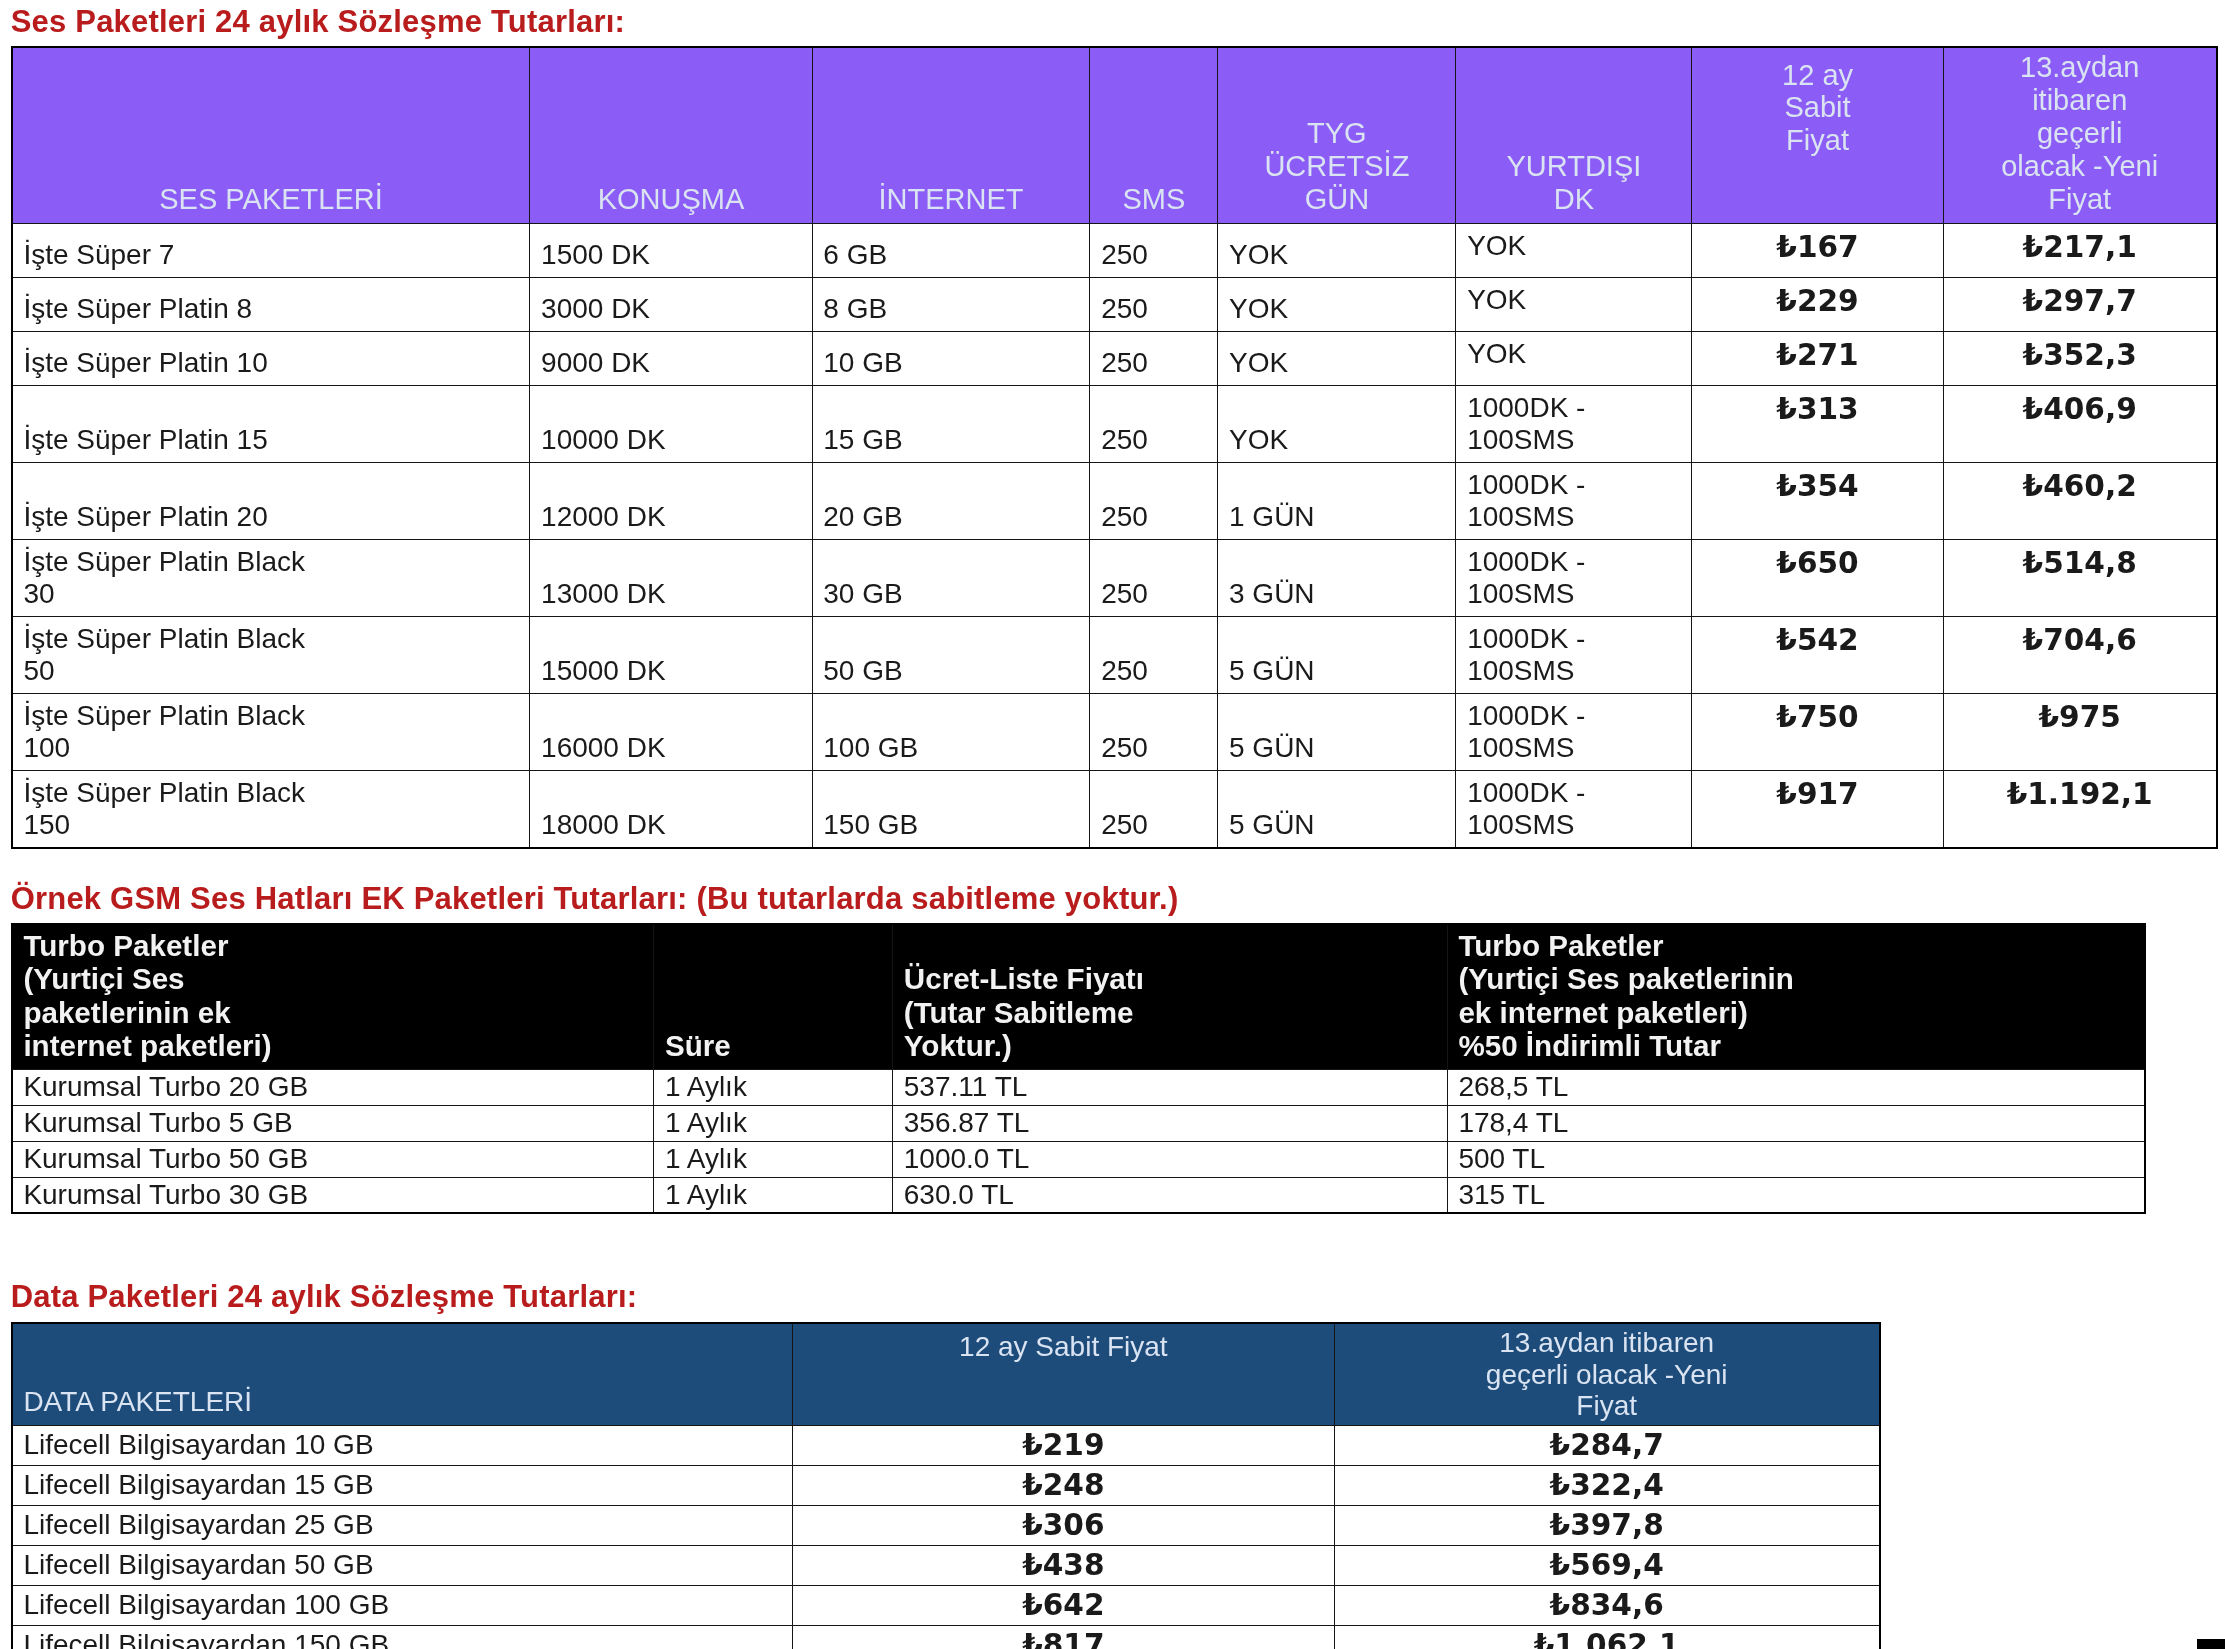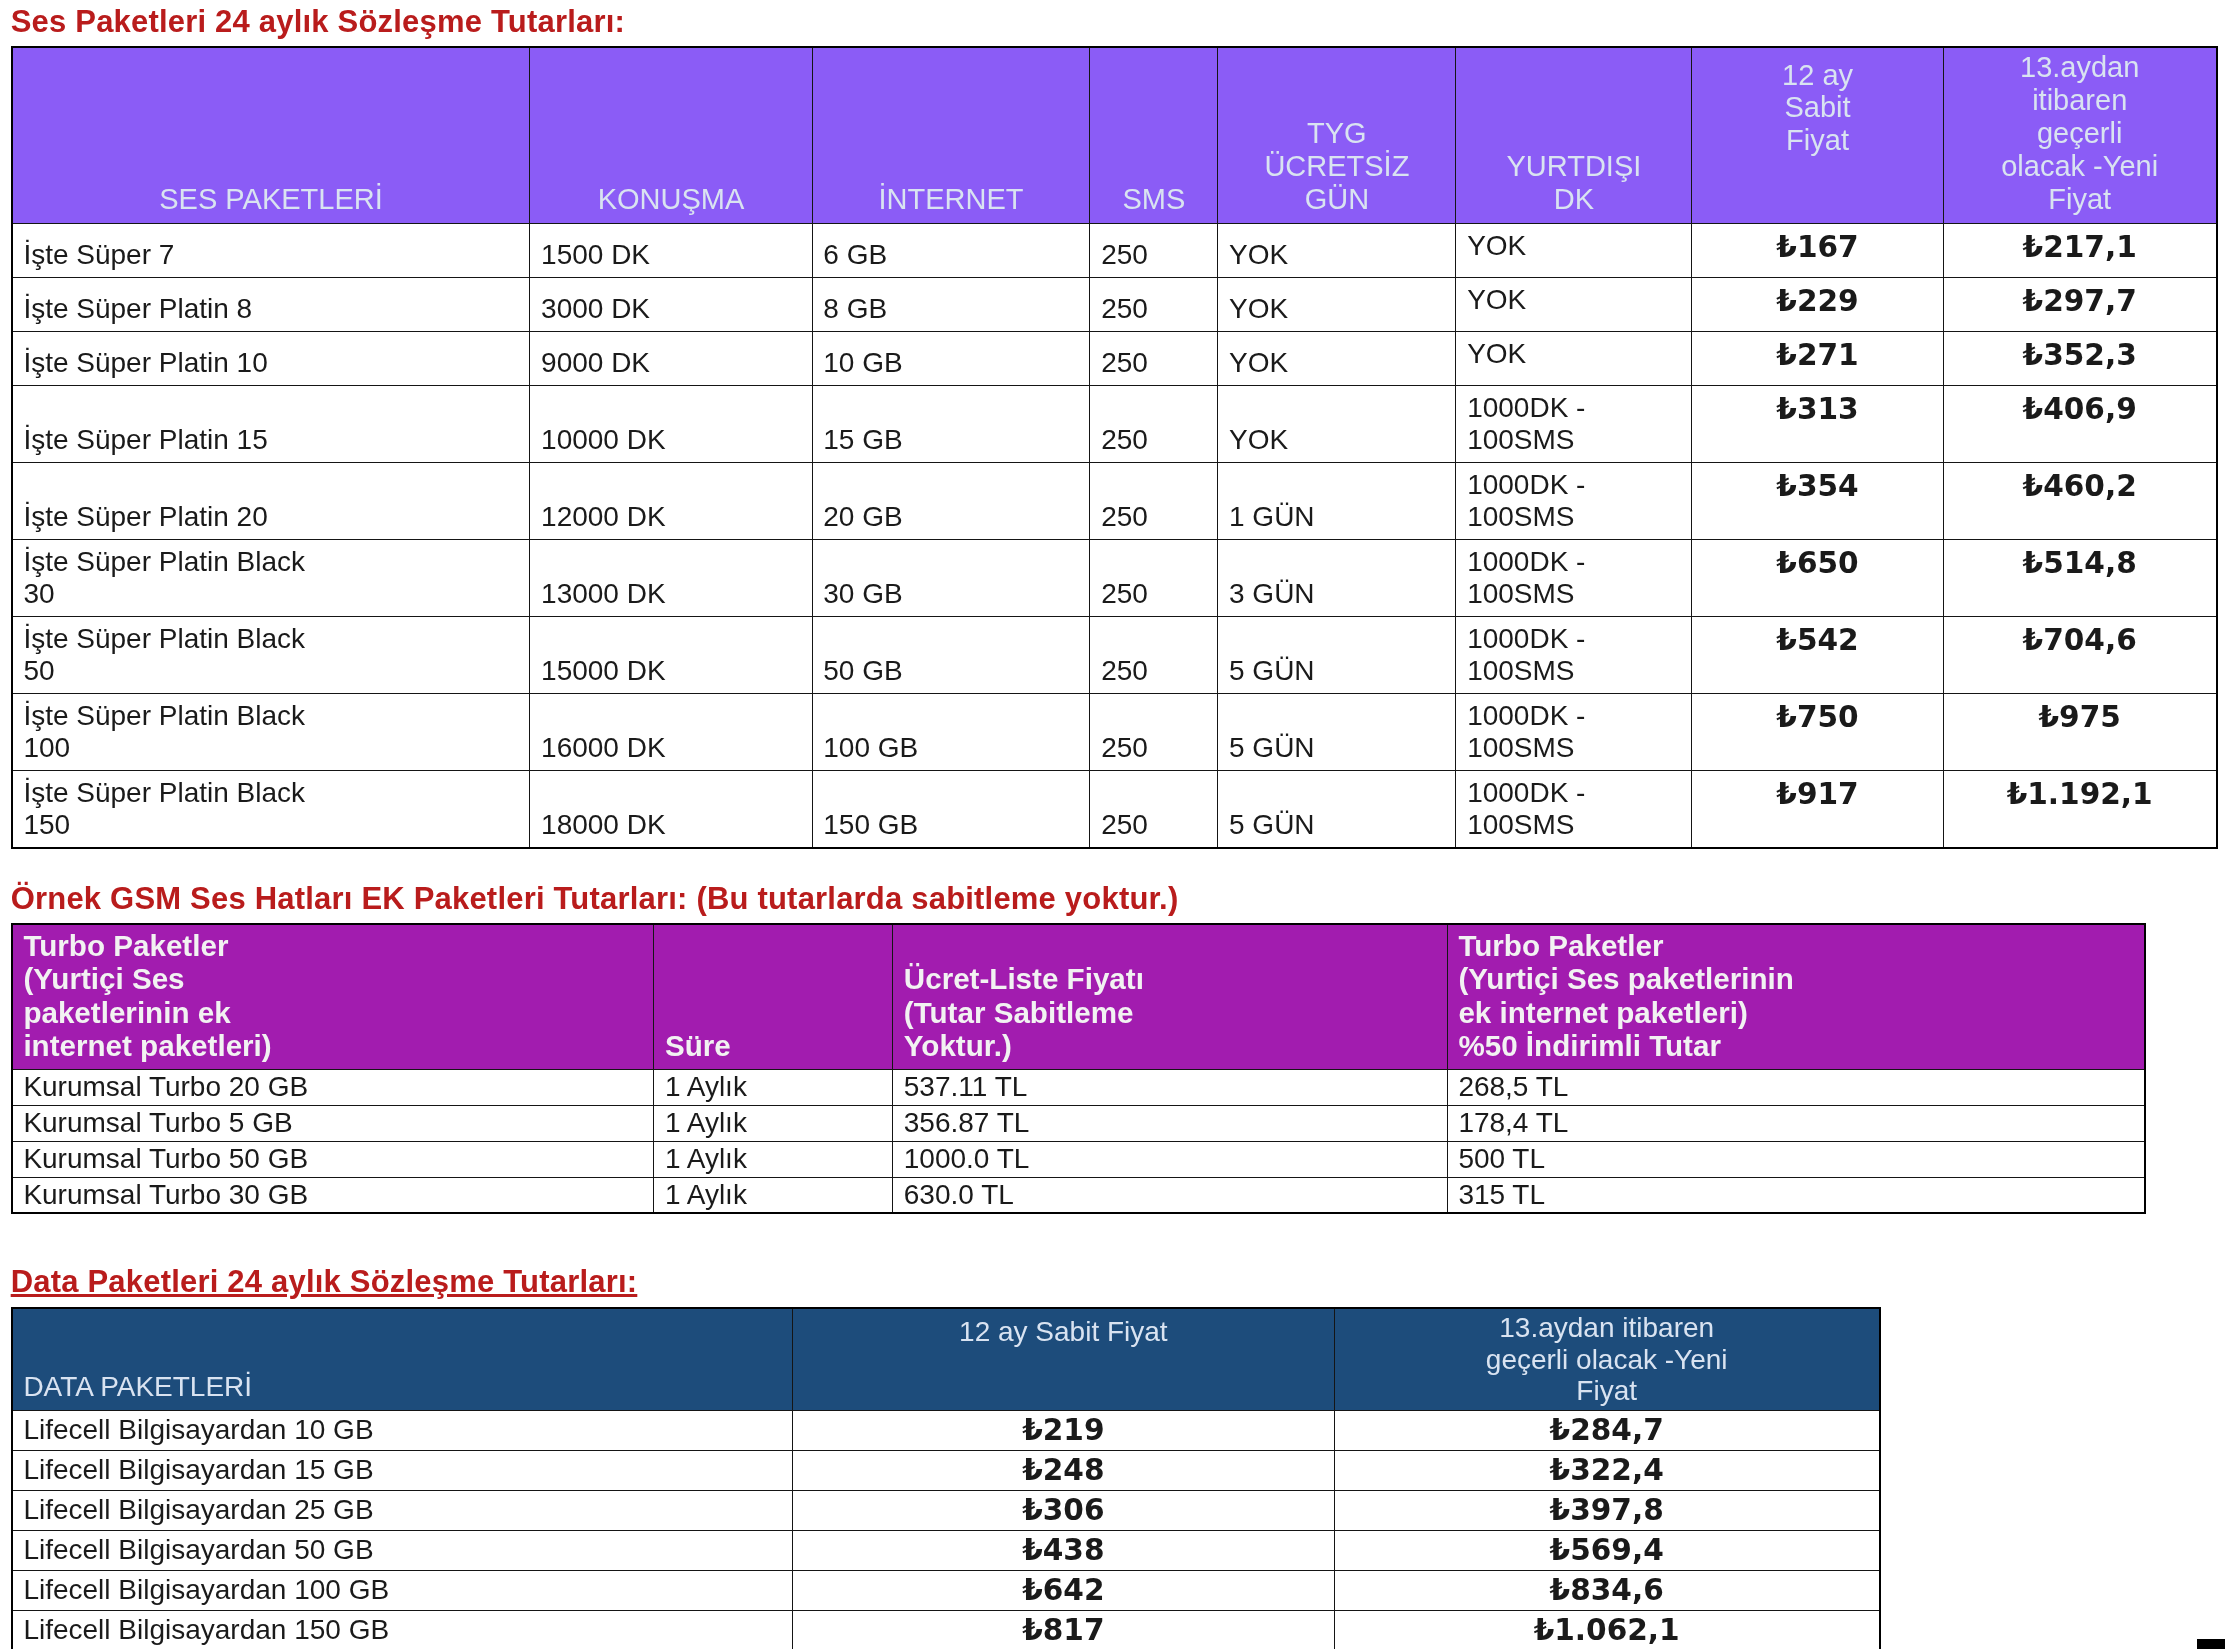--- a/index.html
+++ b/index.html
@@ -19,21 +19,21 @@
     padding: 3.6px 0 0 10.7px;
   }
   h2.sec-title {
     font-size: 31px;
     font-weight: 700;
     color: #b91c1c;
     margin: 0 0 6.3px 0;
     letter-spacing: 0.2px;
   }
   h2#title2 { margin-top: 32px; }
-  h2#title3 { margin-top: 50px; text-decoration: underline; }
+  h2#title3 { margin-top: 65px; }
 
   table {
     border-collapse: collapse;
     table-layout: fixed;
     border: 2.7px solid #000000;
   }
   th, td {
     border: 1.8px solid #151515;
     white-space: pre-line;
     overflow: hidden;
@@ -69,21 +69,21 @@
     text-align: center;
     font-weight: 700;
     font-size: 29.6px;
     font-family: "DejaVu Sans", sans-serif;
   }
 
   
   #t2 { width: 2135px; }
   #t2 thead tr { height: 134px; }
   #t2 th {
-    background: #a21caf;
+    background: #000000;
     color: #f2f2f2;
     font-weight: 700;
     font-size: 29.6px;
     line-height: 1.13;
     text-align: left;
     vertical-align: bottom;
     padding: 3.6px 7.2px 6.3px 10.7px;
   }
   #t2 tbody tr { height: 36px; }
   #t2 td {

